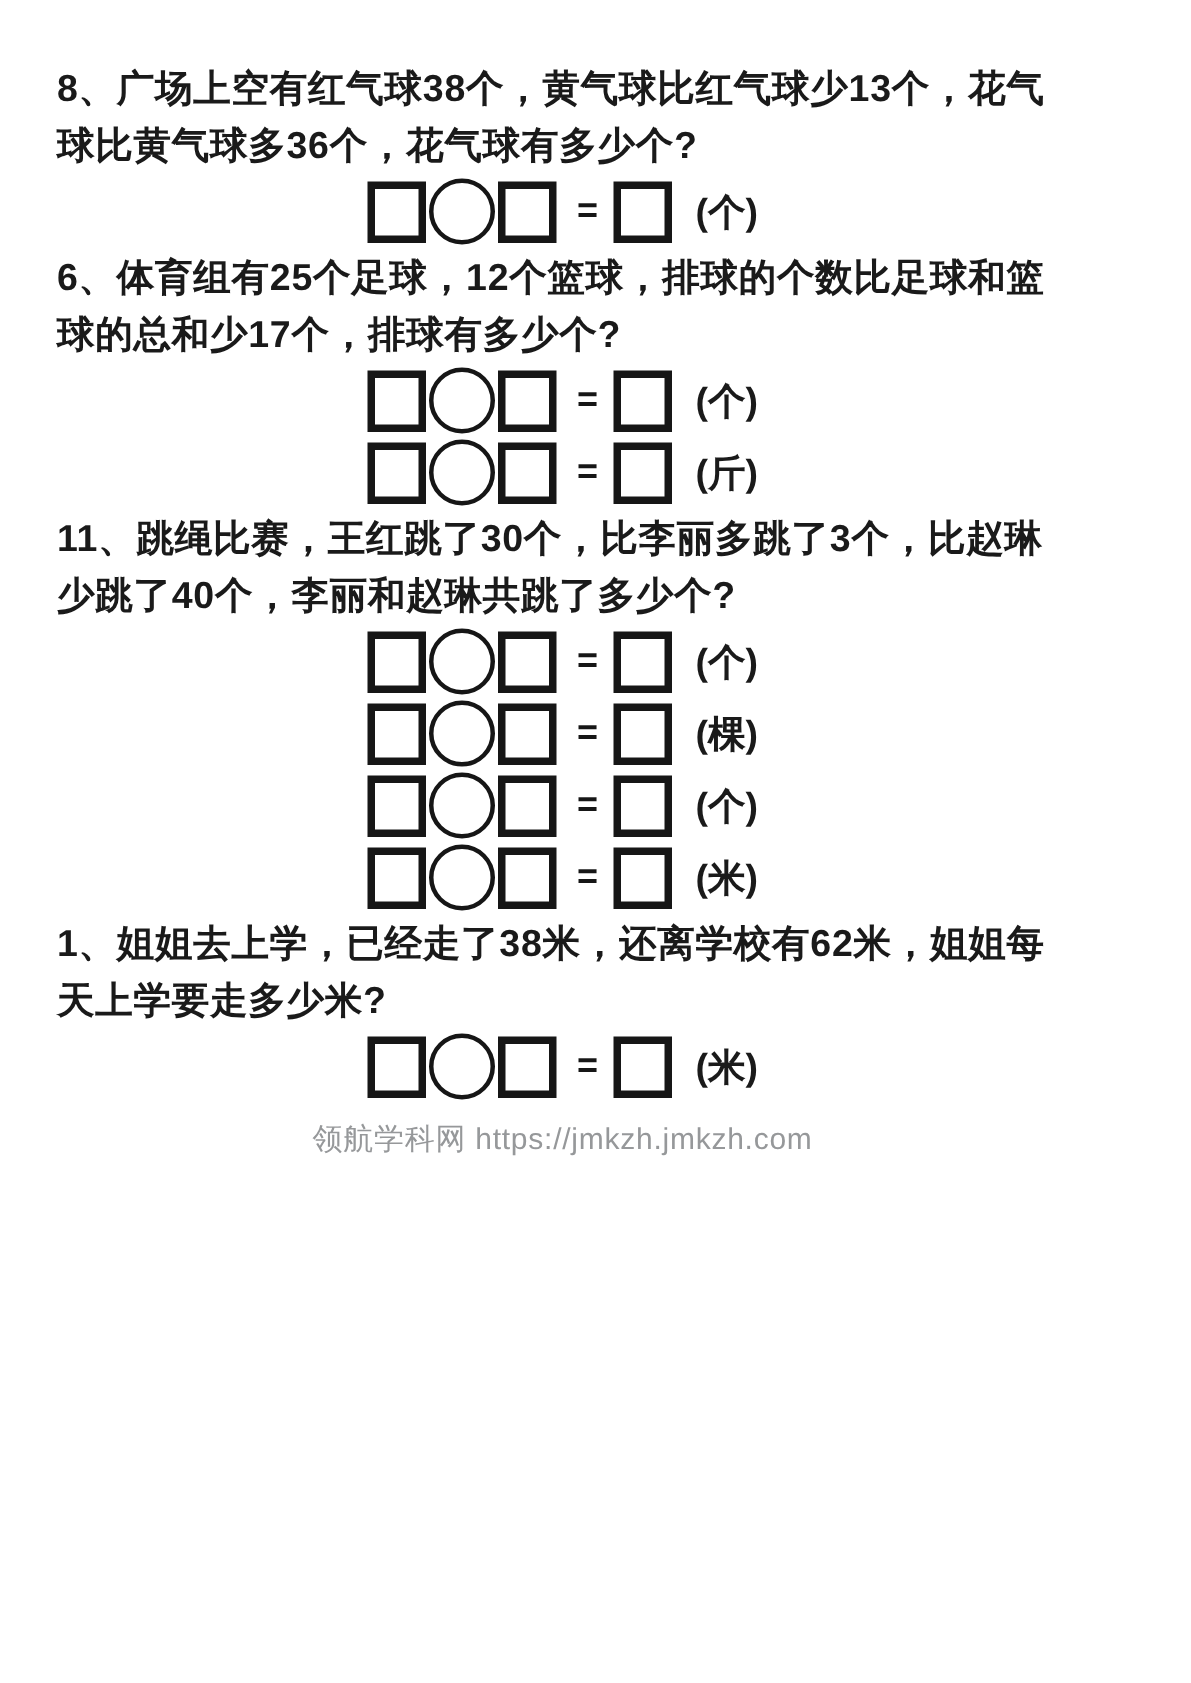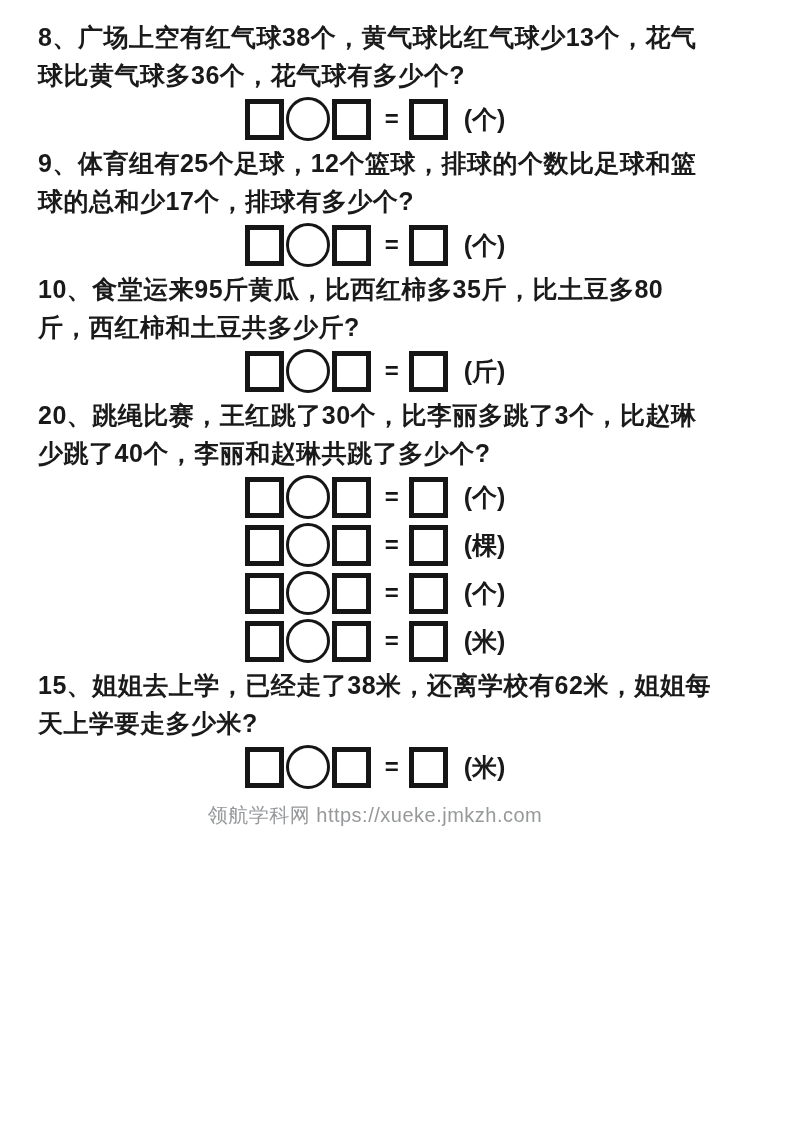--- a/index.html
+++ b/index.html
@@ -2,21 +2,21 @@
 <html><head>
 <meta charset="utf-8">
 <style>
   html, body { margin: 0; padding: 0; background: #ffffff; }
   .page {
     position: relative;
     width: 744px;
     height: 1122px;
     box-sizing: border-box;
     background: #ffffff;
-    padding: 18px 32px 0 38px;
+    padding: 40px 32px 0 38px;
     font-family: "Liberation Sans", "DejaVu Sans", sans-serif;
     color: #1a1a1a;
     overflow: hidden;
   }
   .problem { margin: 0; }
   .problem-text {
     margin: 0;
     font-size: 25px;
     line-height: 38px;
     font-weight: bold;
@@ -80,45 +80,44 @@
       <span class="blank-box"></span>
       <span class="op-circle"></span>
       <span class="blank-box"></span>
       <span class="eq">=</span>
       <span class="blank-box result-box"></span>
       <span class="unit">(个)</span>
     </div>
   </div>
 
   <div class="problem">
-    <p class="problem-text">9、体育组有25个足球，12个篮球，排球的个数比足球和篮球的总和少17个，排球有多少个?</p>
+    <p class="problem-text">6、体育组有25个足球，12个篮球，排球的个数比足球和篮球的总和少17个，排球有多少个?</p>
     <div class="answer-row">
       <span class="blank-box"></span>
       <span class="op-circle"></span>
       <span class="blank-box"></span>
       <span class="eq">=</span>
       <span class="blank-box result-box"></span>
       <span class="unit">(个)</span>
     </div>
   </div>
 
   <div class="problem">
-    <p class="problem-text">10、食堂运来95斤黄瓜，比西红柿多35斤，比土豆多80斤，西红柿和土豆共多少斤?</p>
     <div class="answer-row">
       <span class="blank-box"></span>
       <span class="op-circle"></span>
       <span class="blank-box"></span>
       <span class="eq">=</span>
       <span class="blank-box result-box"></span>
       <span class="unit">(斤)</span>
     </div>
   </div>
 
   <div class="problem">
-    <p class="problem-text">20、跳绳比赛，王红跳了30个，比李丽多跳了3个，比赵琳少跳了40个，李丽和赵琳共跳了多少个?</p>
+    <p class="problem-text">11、跳绳比赛，王红跳了30个，比李丽多跳了3个，比赵琳少跳了40个，李丽和赵琳共跳了多少个?</p>
     <div class="answer-row">
       <span class="blank-box"></span>
       <span class="op-circle"></span>
       <span class="blank-box"></span>
       <span class="eq">=</span>
       <span class="blank-box result-box"></span>
       <span class="unit">(个)</span>
     </div>
   </div>
 
@@ -149,26 +148,26 @@
       <span class="blank-box"></span>
       <span class="op-circle"></span>
       <span class="blank-box"></span>
       <span class="eq">=</span>
       <span class="blank-box result-box"></span>
       <span class="unit">(米)</span>
     </div>
   </div>
 
   <div class="problem">
-    <p class="problem-text">15、姐姐去上学，已经走了38米，还离学校有62米，姐姐每天上学要走多少米?</p>
+    <p class="problem-text">1、姐姐去上学，已经走了38米，还离学校有62米，姐姐每天上学要走多少米?</p>
     <div class="answer-row">
       <span class="blank-box"></span>
       <span class="op-circle"></span>
       <span class="blank-box"></span>
       <span class="eq">=</span>
       <span class="blank-box result-box"></span>
       <span class="unit">(米)</span>
     </div>
   </div>
 
-  <div class="watermark">领航学科网 https://xueke.jmkzh.com</div>
+  <div class="watermark">领航学科网 https://jmkzh.jmkzh.com</div>
 
 </div>
 
 </body></html>

